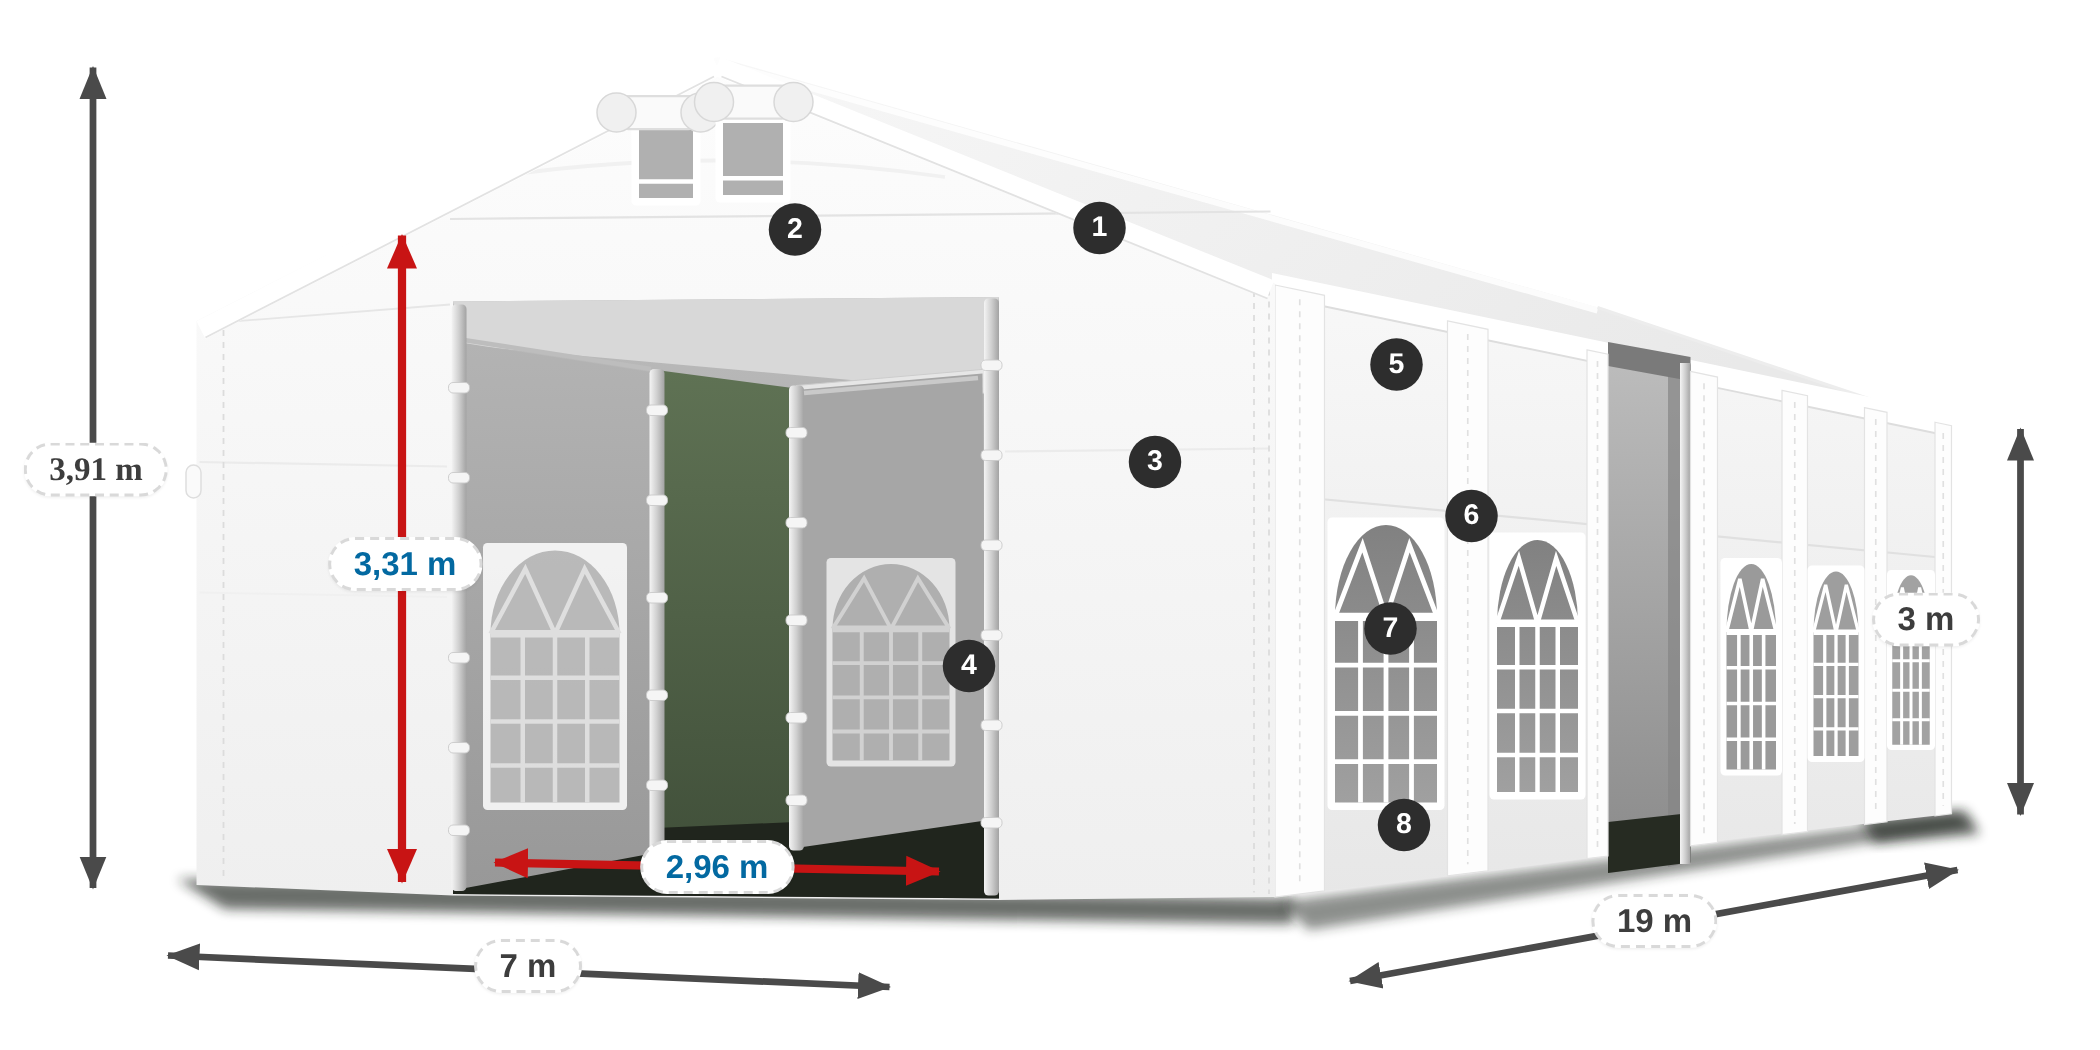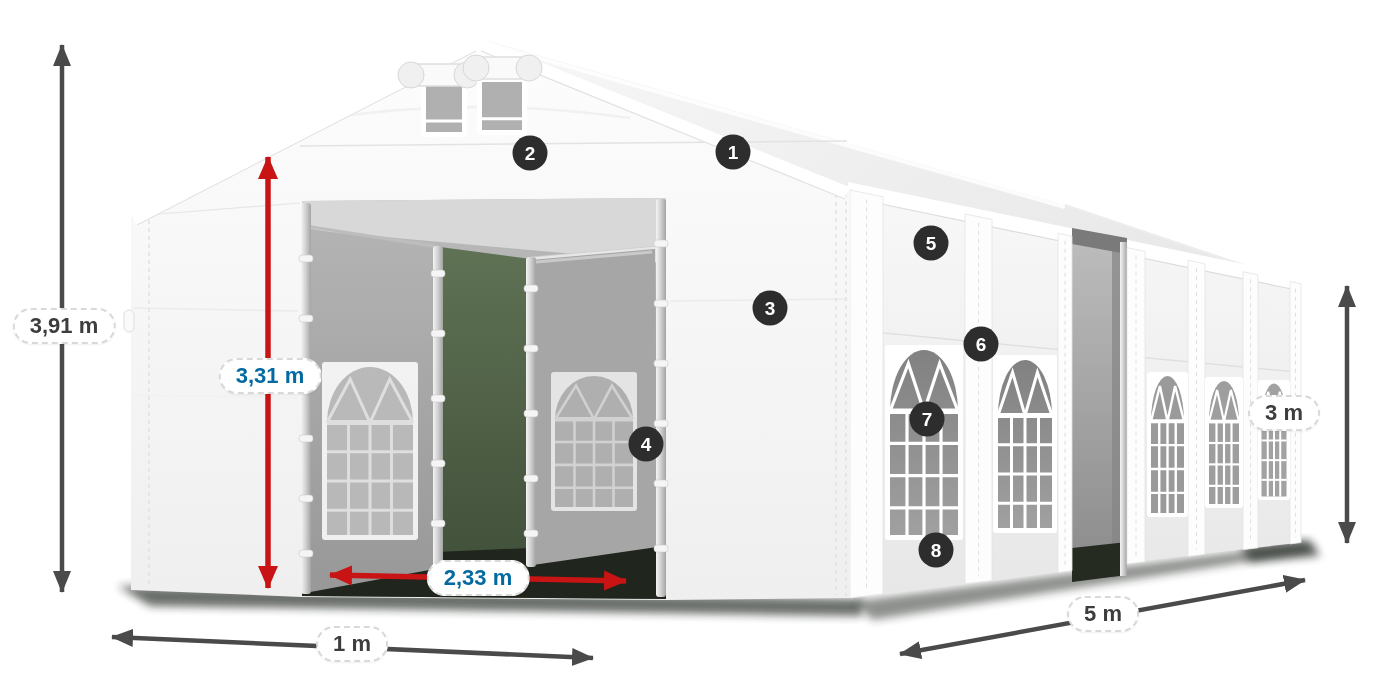--- a/index.html
+++ b/index.html
@@ -312,25 +312,25 @@
           <line x1="900" y1="654" x2="1305" y2="580" stroke="#4a4a4a" stroke-width="4.5" marker-start="url(#ah-dark)" marker-end="url(#ah-dark)"></line>
         </g>
         <g>
           <line x1="1347" y1="286" x2="1347" y2="543" stroke="#ffffff" stroke-width="10" marker-start="url(#ah-white)" marker-end="url(#ah-white)"></line>
           <line x1="1347" y1="286" x2="1347" y2="543" stroke="#4a4a4a" stroke-width="4.5" marker-start="url(#ah-dark)" marker-end="url(#ah-dark)"></line>
         </g>
       </g>
   </svg>
 
   <div class="layer" id="dimlabels">
-      <div class="dim-label" style="left: 64px; top: 326px;">3,91 m</div>
+      <div class="dim-label" style="left: 64px; top: 313px; font-family: Liberation Serif, serif;">3,91 m</div>
       <div class="dim-label red" style="left: 270px; top: 376px;">3,31 m</div>
-      <div class="dim-label red" style="left: 478px; top: 578px;">2,33 m</div>
-      <div class="dim-label" style="left: 352px; top: 644px;">1 m</div>
-      <div class="dim-label" style="left: 1103px; top: 614px;">5 m</div>
+      <div class="dim-label red" style="left: 478px; top: 578px;">2,96 m</div>
+      <div class="dim-label" style="left: 352px; top: 644px;">7 m</div>
+      <div class="dim-label" style="left: 1103px; top: 614px;">19 m</div>
       <div class="dim-label" style="left: 1284px; top: 413px;">3 m</div>
     </div>
   <div class="layer" id="markers">
       <div class="marker" style="left: 733px; top: 152px; background: rgb(45, 45, 45); color: rgb(255, 255, 255);">1</div>
       <div class="marker" style="left: 530px; top: 153px; background: rgb(45, 45, 45); color: rgb(255, 255, 255);">2</div>
       <div class="marker" style="left: 770px; top: 308px; background: rgb(45, 45, 45); color: rgb(255, 255, 255);">3</div>
       <div class="marker" style="left: 646px; top: 444px; background: rgb(45, 45, 45); color: rgb(255, 255, 255);">4</div>
       <div class="marker" style="left: 931px; top: 243px; background: rgb(45, 45, 45); color: rgb(255, 255, 255);">5</div>
       <div class="marker" style="left: 981px; top: 344px; background: rgb(45, 45, 45); color: rgb(255, 255, 255);">6</div>
       <div class="marker" style="left: 927px; top: 419px; background: rgb(45, 45, 45); color: rgb(255, 255, 255);">7</div>

